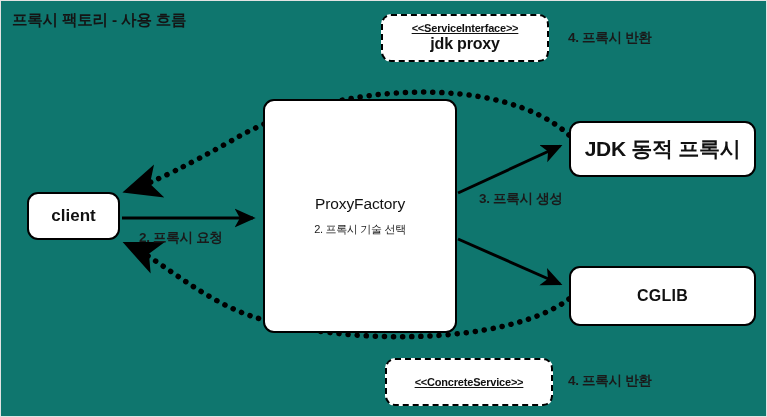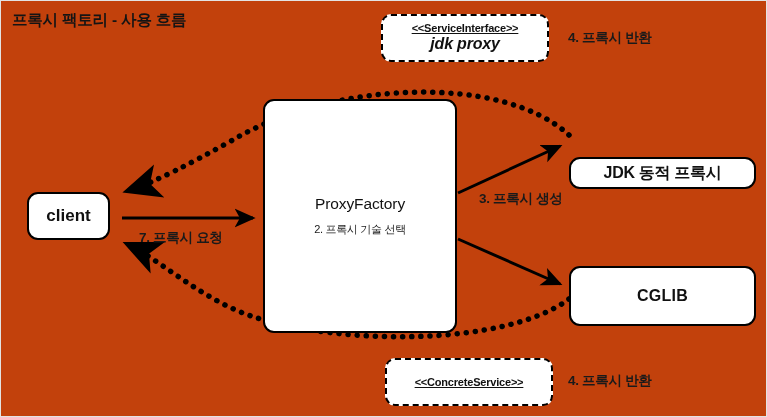--- a/index.html
+++ b/index.html
@@ -7,21 +7,21 @@
     padding: 0;
     background: #ffffff;
   }
   body {
     font-family: "Liberation Sans", sans-serif;
   }
   #canvas {
     position: relative;
     width: 767px;
     height: 417px;
-    background: #c2410c;
+    background: #0f766e;
     border: 1px solid #e3e3e3;
     box-sizing: border-box;
     overflow: hidden;
   }
   #diagram-svg {
     position: absolute;
     left: 0;
     top: 0;
     width: 767px;
     height: 417px;
@@ -60,55 +60,55 @@
     color: #111111;
     text-align: center;
   }
   .node-solid { border-style: solid; }
   .node-dashed {
     border: 2.5px dashed #000000;
     border-radius: 10px;
   }
 
   #node-client {
-    left: 26px; top: 191px; width: 83px; height: 48px;
+    left: 26px; top: 191px; width: 93px; height: 48px;
     font-size: 17px; font-weight: bold;
   }
   #node-proxyfactory {
     left: 262px; top: 98px; width: 194px; height: 234px;
     gap: 9px;
   }
   #node-proxyfactory .nf-title {
     font-size: 15.5px; font-weight: normal; letter-spacing: -0.1px;
   }
   #node-proxyfactory .nf-sub {
     font-size: 11px; font-weight: normal; color: #1a1a1a;
     letter-spacing: -0.3px;
   }
   #node-jdk {
-    left: 568px; top: 120px; width: 187px; height: 32px;
-    font-size: 16px; font-weight: bold; letter-spacing: -0.3px; margin-top: 36px;
+    left: 568px; top: 120px; width: 187px; height: 56px;
+    font-size: 21px; font-weight: bold; letter-spacing: -0.3px;
   }
   #node-cglib {
     left: 568px; top: 265px; width: 187px; height: 60px;
     font-size: 16px; font-weight: bold; letter-spacing: 0.2px;
   }
   #node-jdk-proxy-stereotype {
     left: 380px; top: 13px; width: 168px; height: 48px;
   }
   #node-cglib-proxy-stereotype {
     left: 384px; top: 357px; width: 168px; height: 48px;
   }
   .stereo-tag {
     font-size: 11px; font-weight: bold; color: #111111;
     letter-spacing: -0.2px; line-height: 1.1; text-decoration: underline;
   }
   .stereo-name {
     font-size: 16px; font-weight: bold; color: #111111;
-    letter-spacing: -0.2px; line-height: 1.15; margin-top: 1px; font-style: italic;
+    letter-spacing: -0.2px; line-height: 1.15; margin-top: 1px;
   }
 
   .edge-label {
     position: absolute;
     font-size: 13.5px;
     color: #1a1a1a;
     letter-spacing: -0.3px;
     white-space: nowrap;
     font-weight: bold;
   }
@@ -166,21 +166,21 @@
 
     <div class="node node-dashed" id="node-jdk-proxy-stereotype">
       <span class="stereo-tag">&lt;&lt;ServiceInterface&gt;&gt;</span>
       <span class="stereo-name">jdk proxy</span>
     </div>
 
     <div class="node node-dashed" id="node-cglib-proxy-stereotype">
       <span class="stereo-tag">&lt;&lt;ConcreteService&gt;&gt;</span>
     </div>
 
-    <div class="edge-label" id="label-step1">7. 프록시 요청</div>
+    <div class="edge-label" id="label-step1">2. 프록시 요청</div>
 
     <div class="edge-label" id="label-step3">3. 프록시 생성</div>
 
     <div class="edge-label" id="label-step4-top">4. 프록시 반환</div>
 
     <div class="edge-label" id="label-step4-bottom">4. 프록시 반환</div>
 
   </div>
 </div>
 

